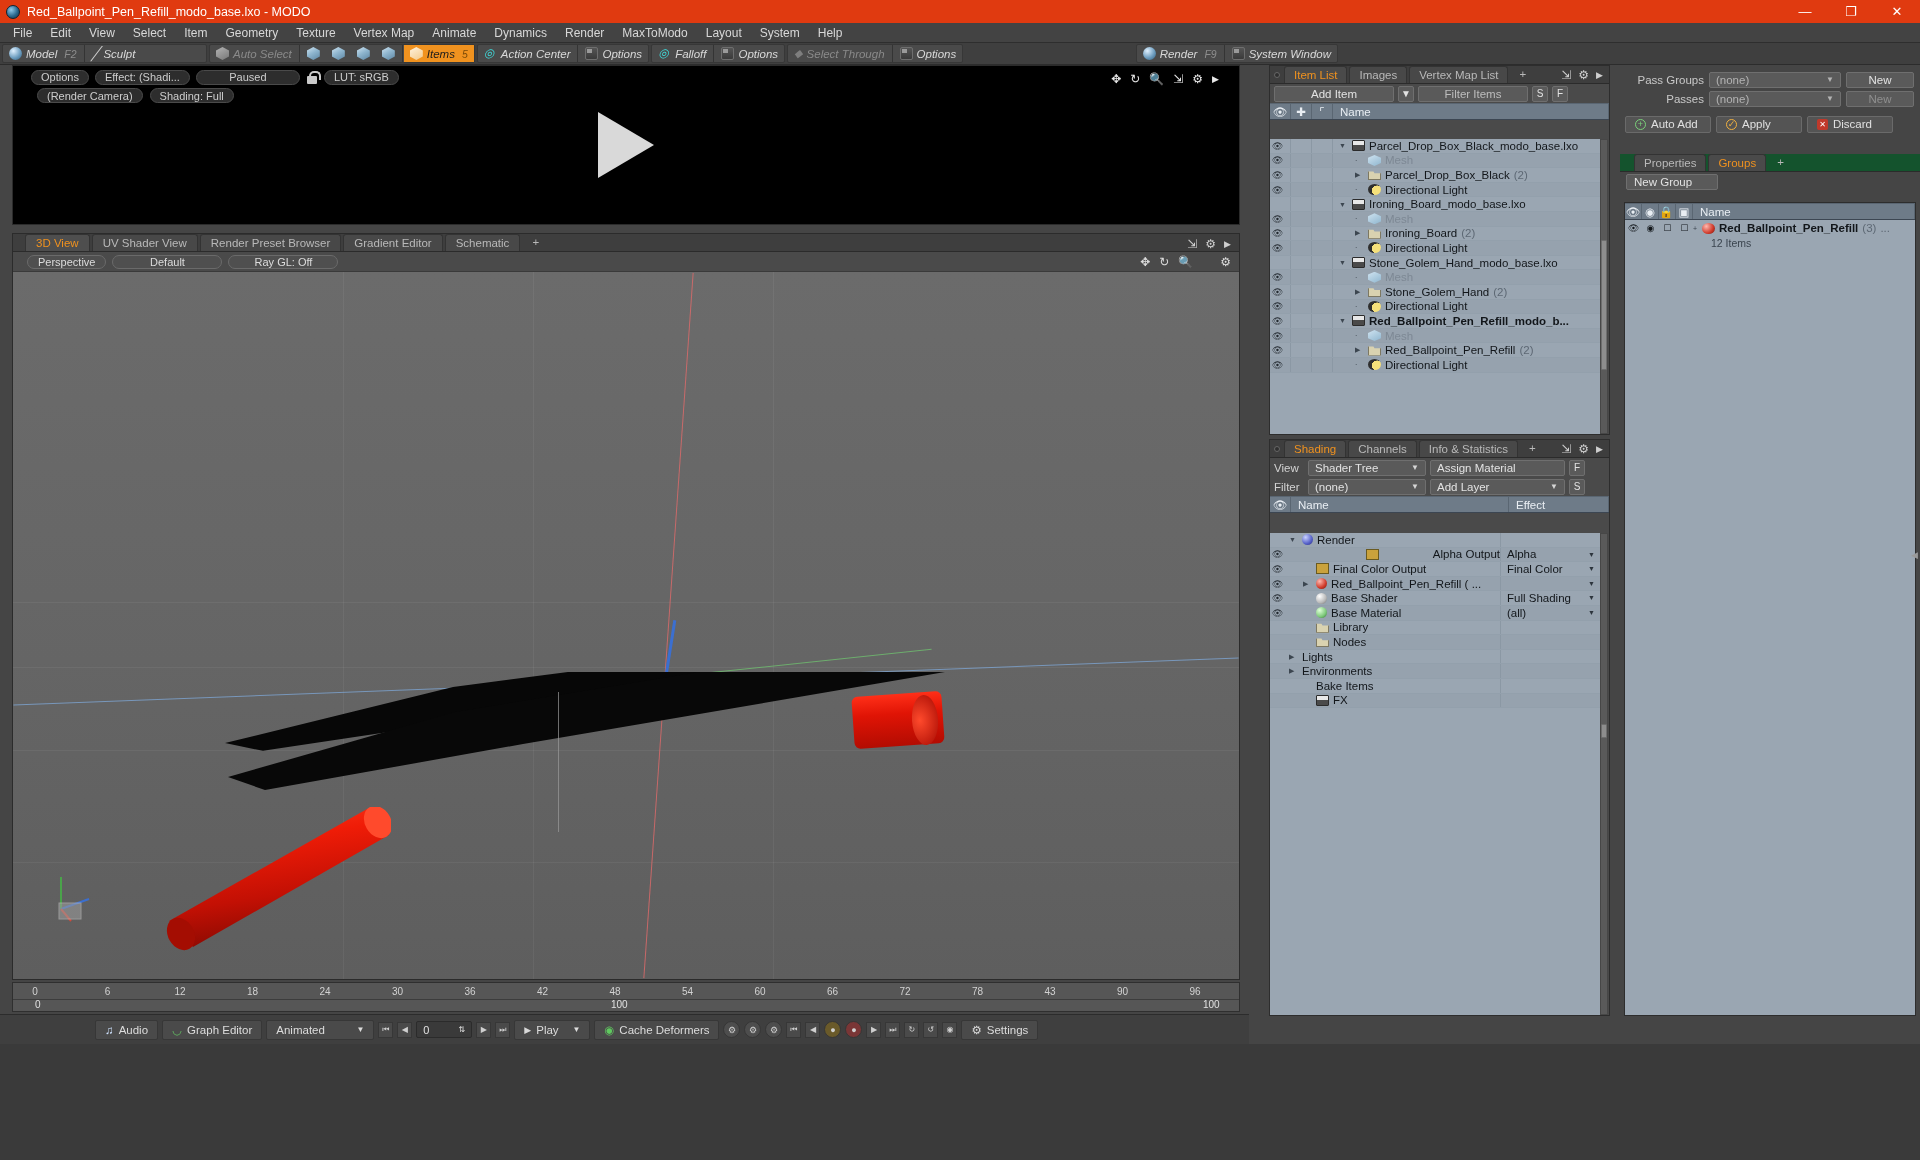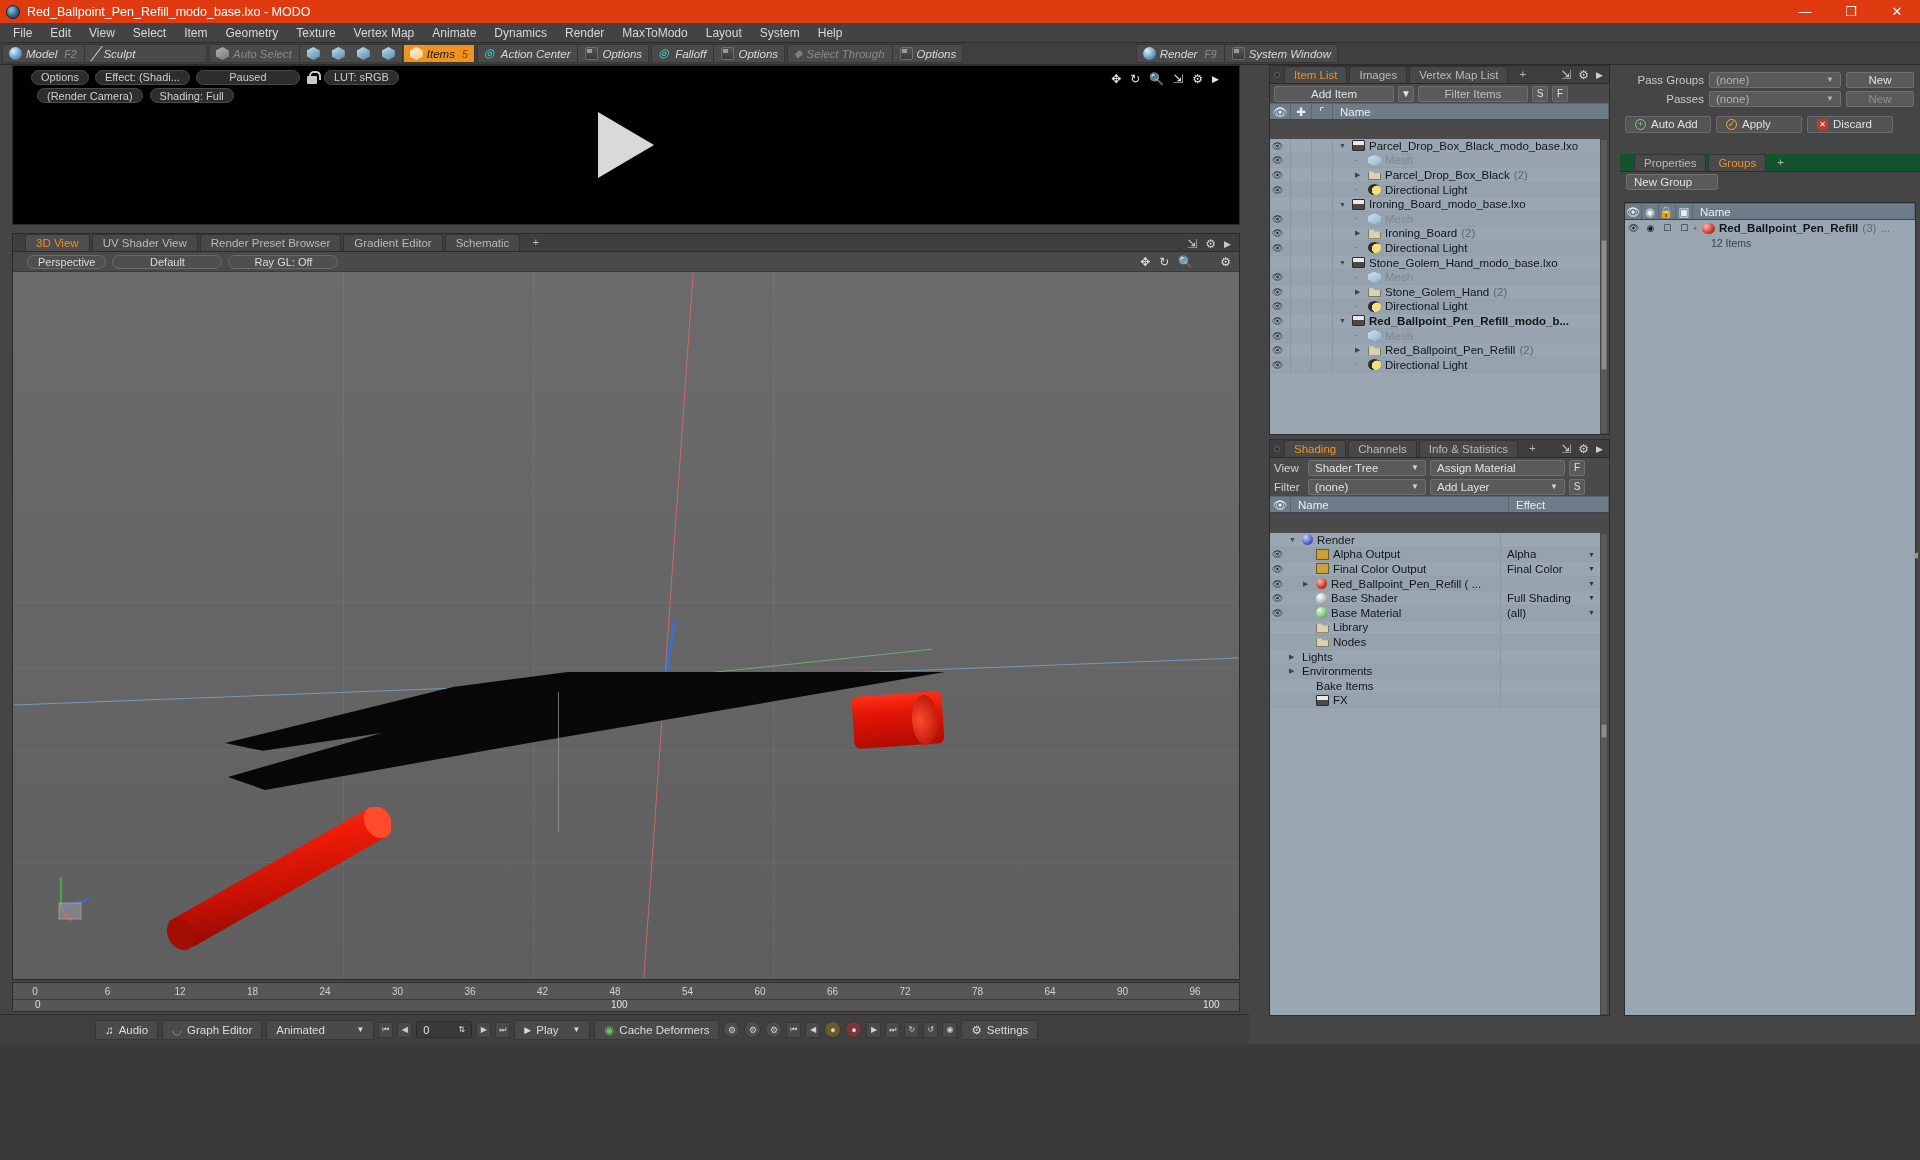--- a/index.html
+++ b/index.html
@@ -462,21 +462,21 @@
             <span style="left: 312px;">24</span>
             <span style="left: 384.5px;">30</span>
             <span style="left: 457px;">36</span>
             <span style="left: 529.5px;">42</span>
             <span style="left: 602px;">48</span>
             <span style="left: 674.5px;">54</span>
             <span style="left: 747px;">60</span>
             <span style="left: 819.5px;">66</span>
             <span style="left: 892px;">72</span>
             <span style="left: 964.5px;">78</span>
-            <span style="left: 1037px;">64</span>
+            <span style="left: 1037px;">43</span>
             <span style="left: 1109.5px;">90</span>
             <span style="left: 1182px;">96</span>
           </div>
         <div class="trow">
           <span class="lbl" style="left:22px">0</span>
           <span class="lbl" style="left:598px">100</span>
           <span class="lbl" style="left:1190px">100</span>
         </div>
       </div>
 
@@ -794,21 +794,21 @@
                 <span class="tri-d">▼</span>
                 <span class="ic2 sphB" style="width: 11px; height: 11px;"></span>
                 <span>Render</span>
               </div>
               <div class="effcell" style="width: 100px; position: relative; height: 100%; display: flex; align-items: center; border-left: 1px solid rgb(139, 152, 164);">
                 <span></span>
               </div>
             </div>
             <div class="trw">
               <div class="eye">👁</div>
-              <div class="nm" style="flex: 1 1 0%; padding-left: 18px;">
+              <div class="nm" style="flex: 1 1 0%; padding-left: 18px; justify-content: space-between;">
                 <span class="arrow"></span>
                 <span class="ic2 img"></span>
                 <span>Alpha Output</span>
               </div>
               <div class="effcell" style="width: 100px; position: relative; height: 100%; display: flex; align-items: center; border-left: 1px solid rgb(139, 152, 164);">
                 <span>Alpha</span>
                 <span class="effc">▼</span>
               </div>
             </div>
             <div class="trw">

